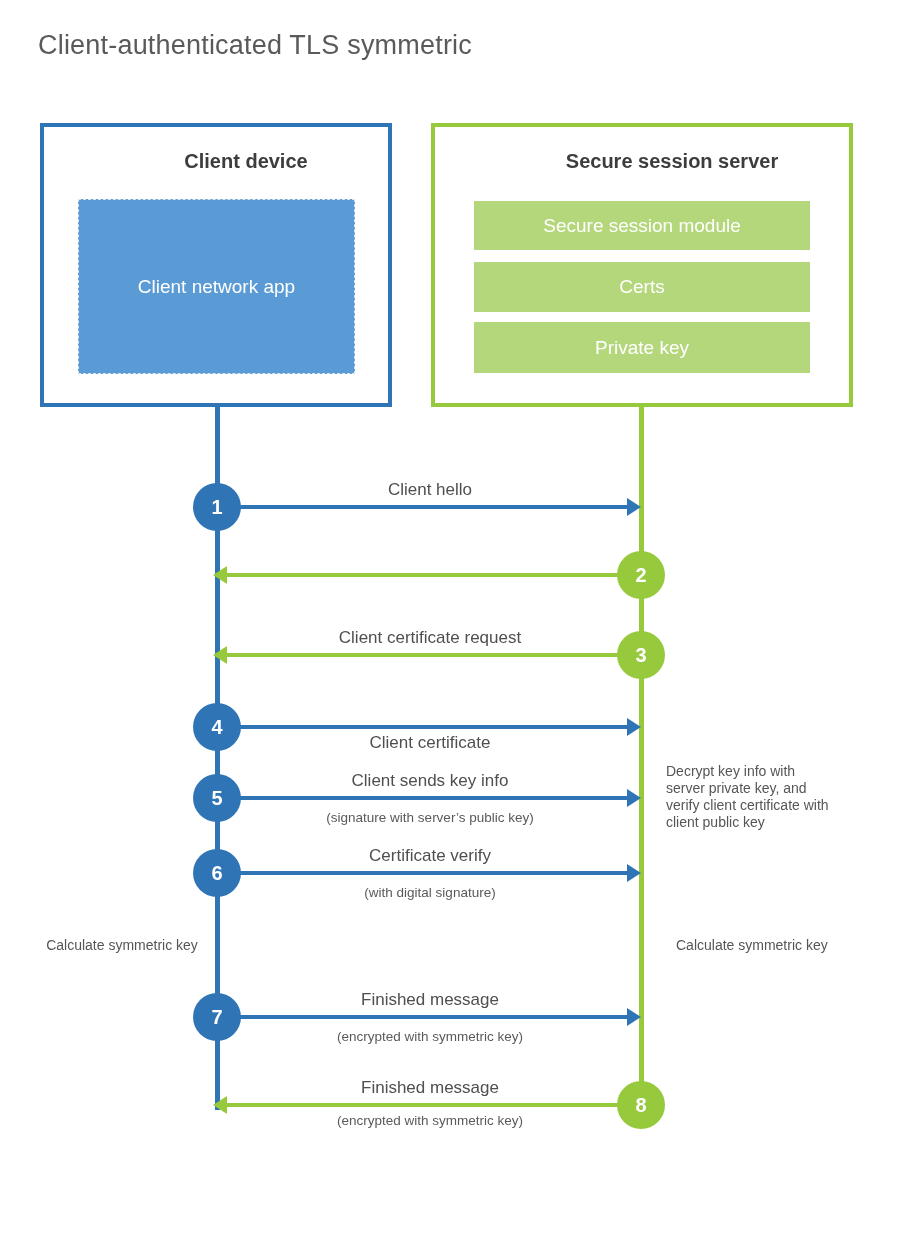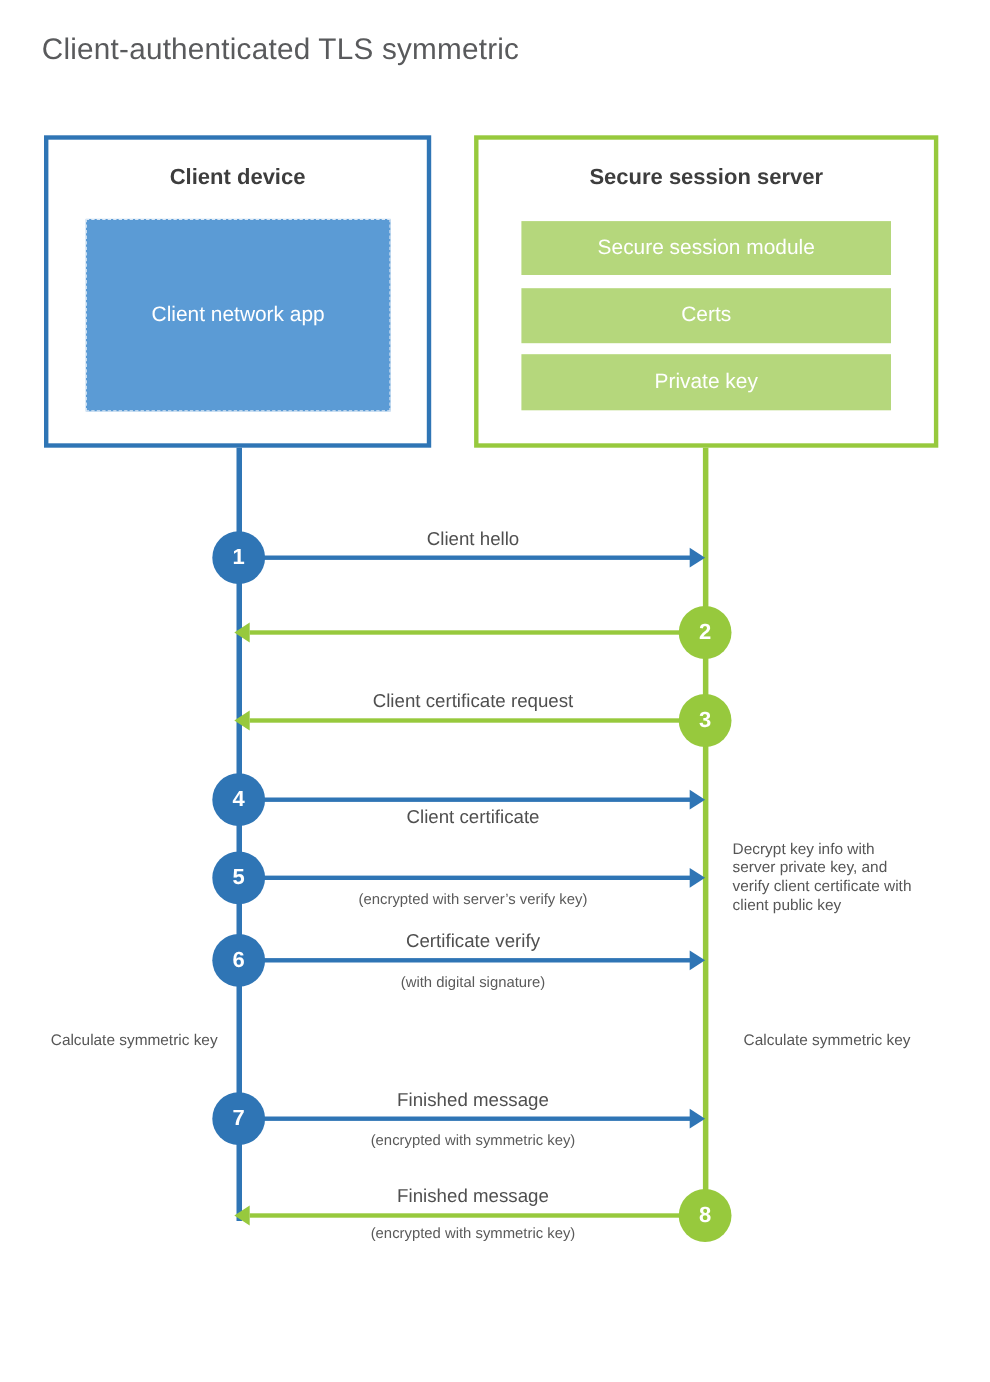--- a/index.html
+++ b/index.html
@@ -44,20 +44,21 @@
     width: 422px; height: 284px;
     border: 4px solid #97c93d;
   }
   .box-heading {
     position: absolute;
     top: 150px;
     font-size: 20px;
     font-weight: bold;
     color: #3d3d3d;
     text-align: center;
+    margin-left: 30px;
   }
   .client-heading { left: 40px;  width: 352px; }
   .server-heading { left: 431px; width: 422px; }
 
   .app-box {
     position: absolute;
     left: 78px; top: 199px;
     width: 277px; height: 175px;
     box-sizing: border-box;
     background: #5b9bd5;
@@ -239,21 +240,22 @@
   <div class="msg-label l3">Client certificate request</div>
   <div class="circle green-c c3">3</div>
 
   <div class="arrow-line blue-a a4"></div>
   <div class="arrow-head head-right h4"></div>
   <div class="msg-label l4">Client certificate</div>
   <div class="circle blue-c c4">4</div>
 
   <div class="arrow-line blue-a a5"></div>
   <div class="arrow-head head-right h5"></div>
-  <div class="msg-sub sub5">(encrypted with server’s verify key)</div>
+  <div class="msg-label l5">Client sends key info</div>
+  <div class="msg-sub sub5">(signature with server’s public key)</div>
   <div class="circle blue-c c5">5</div>
 
   <div class="arrow-line blue-a a6"></div>
   <div class="arrow-head head-right h6"></div>
   <div class="msg-label l6">Certificate verify</div>
   <div class="msg-sub sub6">(with digital signature)</div>
   <div class="circle blue-c c6">6</div>
 
   <div class="arrow-line blue-a a7"></div>
   <div class="arrow-head head-right h7"></div>

